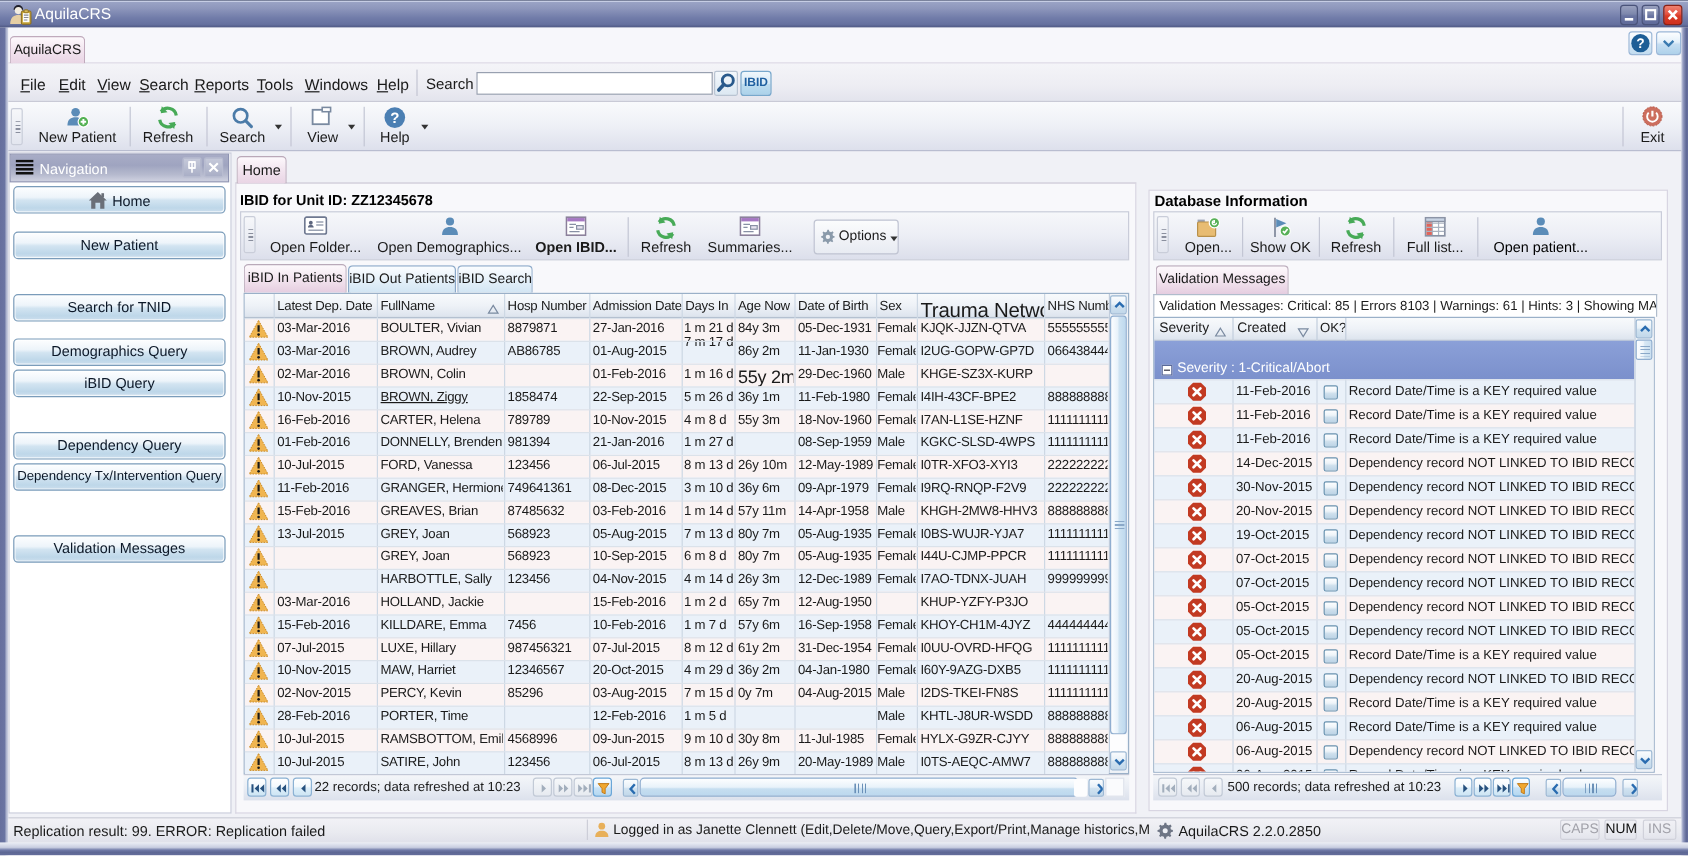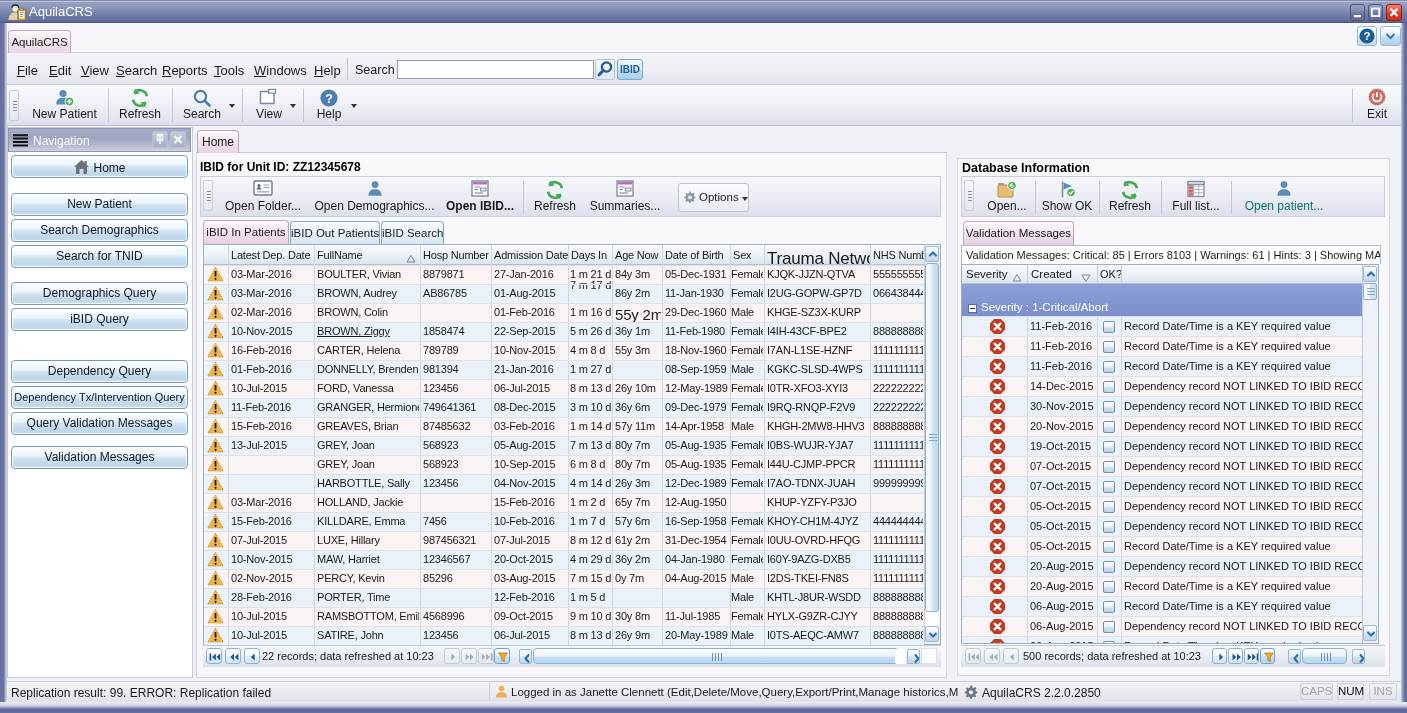--- a/index.html
+++ b/index.html
@@ -129,27 +129,25 @@
         <rect x="4.5" y="3" width="5" height="5" fill="none" stroke="#fff" stroke-width="1.3"></rect>
       </svg></div>
     <div class="abs" style="left:170px;top:131px;width:16px;height:17px;border:1px solid #b8bcd0;border-radius:2px;background:linear-gradient(180deg,#c6cada,#a9aec6);"><svg width="14" height="15" viewBox="0 0 14 15">
         <path d="M3.5 4 L10.5 11 M10.5 4 L3.5 11" stroke="#fff" stroke-width="1.8"></path>
       </svg></div>
     <div class="abs" style="left:11px;top:155px;width:177px;height:23px;line-height:21px;background:linear-gradient(180deg,#fdfeff 0%,#edf4fa 40%,#d2e4f1 52%,#bed7e9 82%,#ccdeed 100%);border:1px solid #7a9cba;border-radius:4px;box-shadow:inset 0 0 0 1px rgba(255,255,255,.75);font-size:12px;color:#0c1828;text-align:center;font-size:12px;"><span style="position:relative;top:3px;display:inline-block;margin-right:3px;"><svg width="17" height="16" viewBox="0 0 17 16">
           <path d="M8.5 1 L16 8 L14 8 L14 15 L10.5 15 L10.5 10 L6.5 10 L6.5 15 L3 15 L3 8 L1 8 Z" fill="#6a6f78"></path>
           <rect x="11.5" y="2" width="2.2" height="3.5" fill="#6a6f78"></rect>
         </svg></span>Home</div>
     <div class="abs" style="left:11px;top:193px;width:177px;height:23px;line-height:21px;background:linear-gradient(180deg,#fdfeff 0%,#edf4fa 40%,#d2e4f1 52%,#bed7e9 82%,#ccdeed 100%);border:1px solid #7a9cba;border-radius:4px;box-shadow:inset 0 0 0 1px rgba(255,255,255,.75);font-size:12px;color:#0c1828;text-align:center;font-size:12px;">New Patient</div>
-    <div class="abs" style="left:11px;top:219px;width:177px;height:23px;line-height:21px;background:linear-gradient(180deg,#fdfeff 0%,#edf4fa 40%,#d2e4f1 52%,#bed7e9 82%,#ccdeed 100%);border:1px solid #7a9cba;border-radius:4px;box-shadow:inset 0 0 0 1px rgba(255,255,255,.75);font-size:12px;color:#0c1828;text-align:center;font-size:12px;">Search Demographics</div>
     <div class="abs" style="left:11px;top:245px;width:177px;height:23px;line-height:21px;background:linear-gradient(180deg,#fdfeff 0%,#edf4fa 40%,#d2e4f1 52%,#bed7e9 82%,#ccdeed 100%);border:1px solid #7a9cba;border-radius:4px;box-shadow:inset 0 0 0 1px rgba(255,255,255,.75);font-size:12px;color:#0c1828;text-align:center;font-size:12px;">Search for TNID</div>
     <div class="abs" style="left:11px;top:282px;width:177px;height:23px;line-height:21px;background:linear-gradient(180deg,#fdfeff 0%,#edf4fa 40%,#d2e4f1 52%,#bed7e9 82%,#ccdeed 100%);border:1px solid #7a9cba;border-radius:4px;box-shadow:inset 0 0 0 1px rgba(255,255,255,.75);font-size:12px;color:#0c1828;text-align:center;font-size:12px;">Demographics Query</div>
     <div class="abs" style="left:11px;top:308px;width:177px;height:23px;line-height:21px;background:linear-gradient(180deg,#fdfeff 0%,#edf4fa 40%,#d2e4f1 52%,#bed7e9 82%,#ccdeed 100%);border:1px solid #7a9cba;border-radius:4px;box-shadow:inset 0 0 0 1px rgba(255,255,255,.75);font-size:12px;color:#0c1828;text-align:center;font-size:12px;">iBID Query</div>
     <div class="abs" style="left:11px;top:360px;width:177px;height:23px;line-height:21px;background:linear-gradient(180deg,#fdfeff 0%,#edf4fa 40%,#d2e4f1 52%,#bed7e9 82%,#ccdeed 100%);border:1px solid #7a9cba;border-radius:4px;box-shadow:inset 0 0 0 1px rgba(255,255,255,.75);font-size:12px;color:#0c1828;text-align:center;font-size:12px;">Dependency Query</div>
     <div class="abs" style="left:11px;top:386px;width:177px;height:23px;line-height:21px;background:linear-gradient(180deg,#fdfeff 0%,#edf4fa 40%,#d2e4f1 52%,#bed7e9 82%,#ccdeed 100%);border:1px solid #7a9cba;border-radius:4px;box-shadow:inset 0 0 0 1px rgba(255,255,255,.75);font-size:12px;color:#0c1828;text-align:center;font-size:11px;">Dependency Tx/Intervention Query</div>
-    <div class="abs" style="left:11px;top:412px;width:177px;height:23px;line-height:21px;background:linear-gradient(180deg,#fdfeff 0%,#edf4fa 40%,#d2e4f1 52%,#bed7e9 82%,#ccdeed 100%);border:1px solid #7a9cba;border-radius:4px;box-shadow:inset 0 0 0 1px rgba(255,255,255,.75);font-size:12px;color:#0c1828;text-align:center;font-size:12px;">Query Validation Messages</div>
     <div class="abs" style="left:11px;top:446px;width:177px;height:23px;line-height:21px;background:linear-gradient(180deg,#fdfeff 0%,#edf4fa 40%,#d2e4f1 52%,#bed7e9 82%,#ccdeed 100%);border:1px solid #7a9cba;border-radius:4px;box-shadow:inset 0 0 0 1px rgba(255,255,255,.75);font-size:12px;color:#0c1828;text-align:center;font-size:12px;">Validation Messages</div>
     <div class="abs" style="left:196px;top:153px;width:751px;height:525px;background:#f8f8fb;border:1px solid #d8d5e2;border-top:none;"></div>
     <div class="abs" style="left:196px;top:152px;width:751px;height:1px;background:#cdc8d6;"></div>
     <div class="abs" style="left:197px;top:130px;width:42px;height:23px;border:1px solid #baa8b8;border-bottom:none;border-radius:4px 4px 0 0;background:linear-gradient(180deg,#fdf9fc 0%,#f3e6f0 45%,#e9d4e4 100%);font-size:12px;color:#1a1a1a;text-align:center;line-height:23px;">Home</div>
     <div class="abs" style="left:200px;top:160px;font-size:12px;color:#000;font-weight:bold;white-space:nowrap;">IBID for Unit ID: ZZ12345678</div>
     <div class="abs" style="left:200px;top:176px;width:741px;height:41px;background:linear-gradient(180deg,#f6f7fa 0%,#eceef5 50%,#dcdfeb 100%);border:1px solid #c9ccd9;"></div>
     <div class="abs" style="left:203px;top:180px;width:10px;height:31px;border:1px solid #c9cdd9;border-radius:2px;background:linear-gradient(180deg,#f6f7fa,#e3e6ef);">
       <div style="position:absolute;left:3px;top:10px;width:4px;height:10px;background:repeating-linear-gradient(180deg,#8a8f9e 0,#8a8f9e 1px,transparent 1px,transparent 3px);"></div>
     </div>
     <div class="abs" style="left:218px;top:179px;width:90px;height:37px;text-align:center;">
@@ -341,21 +339,21 @@
         <path d="M8.5 1 L16.3 15 L0.7 15 Z" fill="#f0b550" stroke="#c88a28" stroke-width="0.8" stroke-dasharray="1.3 1"></path>
         <path d="M8.5 5 V10.5" stroke="#1a1a1a" stroke-width="1.8"></path>
         <circle cx="8.5" cy="12.8" r="1.1" fill="#1a1a1a"></circle>
       </svg></div>
     <div class="abs" style="left:231px;top:401px;width:82px;font-size:11px;letter-spacing:-0.2px;color:#1a1a1a;white-space:nowrap;overflow:hidden;">11-Feb-2016</div>
     <div class="abs" style="left:317px;top:401px;width:102px;font-size:11px;letter-spacing:-0.2px;color:#1a1a1a;white-space:nowrap;overflow:hidden;">GRANGER, Hermione</div>
     <div class="abs" style="left:423px;top:401px;width:67px;font-size:11px;letter-spacing:-0.2px;color:#1a1a1a;white-space:nowrap;overflow:hidden;">749641361</div>
     <div class="abs" style="left:494px;top:401px;width:73px;font-size:11px;letter-spacing:-0.2px;color:#1a1a1a;white-space:nowrap;overflow:hidden;">08-Dec-2015</div>
     <div class="abs" style="left:570px;top:401px;width:41px;font-size:11px;letter-spacing:-0.2px;color:#1a1a1a;white-space:nowrap;overflow:hidden;">3 m 10 d</div>
     <div class="abs" style="left:615px;top:401px;width:46px;font-size:11px;letter-spacing:-0.2px;color:#1a1a1a;white-space:nowrap;overflow:hidden;">36y 6m</div>
-    <div class="abs" style="left:665px;top:401px;width:64px;font-size:11px;letter-spacing:-0.2px;color:#1a1a1a;white-space:nowrap;overflow:hidden;">09-Dec-1979</div>
+    <div class="abs" style="left:665px;top:401px;width:64px;font-size:11px;letter-spacing:-0.2px;color:#1a1a1a;white-space:nowrap;overflow:hidden;">09-Apr-1979</div>
     <div class="abs" style="left:731px;top:401px;width:32px;font-size:11px;letter-spacing:-0.2px;color:#1a1a1a;white-space:nowrap;overflow:hidden;">Female</div>
     <div class="abs" style="left:767px;top:401px;width:102px;font-size:11px;letter-spacing:-0.2px;color:#1a1a1a;white-space:nowrap;overflow:hidden;">I9RQ-RNQP-F2V9</div>
     <div class="abs" style="left:873px;top:401px;width:50px;font-size:11px;letter-spacing:-0.2px;color:#1a1a1a;white-space:nowrap;overflow:hidden;">2222222222</div>
     <div class="abs" style="left:204px;top:417px;width:720px;height:19px;background:#faf3f3;"></div>
     <div class="abs" style="left:207px;top:418px;"><svg width="17" height="16" viewBox="0 0 17 16">
         <path d="M8.5 1 L16.3 15 L0.7 15 Z" fill="#f0b550" stroke="#c88a28" stroke-width="0.8" stroke-dasharray="1.3 1"></path>
         <path d="M8.5 5 V10.5" stroke="#1a1a1a" stroke-width="1.8"></path>
         <circle cx="8.5" cy="12.8" r="1.1" fill="#1a1a1a"></circle>
       </svg></div>
     <div class="abs" style="left:231px;top:420px;width:82px;font-size:11px;letter-spacing:-0.2px;color:#1a1a1a;white-space:nowrap;overflow:hidden;">15-Feb-2016</div>
@@ -514,21 +512,21 @@
     <div class="abs" style="left:873px;top:591px;width:50px;font-size:11px;letter-spacing:-0.2px;color:#1a1a1a;white-space:nowrap;overflow:hidden;">8888888888</div>
     <div class="abs" style="left:204px;top:607px;width:720px;height:19px;background:#faf3f3;"></div>
     <div class="abs" style="left:207px;top:608px;"><svg width="17" height="16" viewBox="0 0 17 16">
         <path d="M8.5 1 L16.3 15 L0.7 15 Z" fill="#f0b550" stroke="#c88a28" stroke-width="0.8" stroke-dasharray="1.3 1"></path>
         <path d="M8.5 5 V10.5" stroke="#1a1a1a" stroke-width="1.8"></path>
         <circle cx="8.5" cy="12.8" r="1.1" fill="#1a1a1a"></circle>
       </svg></div>
     <div class="abs" style="left:231px;top:610px;width:82px;font-size:11px;letter-spacing:-0.2px;color:#1a1a1a;white-space:nowrap;overflow:hidden;">10-Jul-2015</div>
     <div class="abs" style="left:317px;top:610px;width:102px;font-size:11px;letter-spacing:-0.2px;color:#1a1a1a;white-space:nowrap;overflow:hidden;">RAMSBOTTOM, Emily</div>
     <div class="abs" style="left:423px;top:610px;width:67px;font-size:11px;letter-spacing:-0.2px;color:#1a1a1a;white-space:nowrap;overflow:hidden;">4568996</div>
-    <div class="abs" style="left:494px;top:610px;width:73px;font-size:11px;letter-spacing:-0.2px;color:#1a1a1a;white-space:nowrap;overflow:hidden;">09-Oct-2015</div>
+    <div class="abs" style="left:494px;top:610px;width:73px;font-size:11px;letter-spacing:-0.2px;color:#1a1a1a;white-space:nowrap;overflow:hidden;">09-Jun-2015</div>
     <div class="abs" style="left:570px;top:610px;width:41px;font-size:11px;letter-spacing:-0.2px;color:#1a1a1a;white-space:nowrap;overflow:hidden;">9 m 10 d</div>
     <div class="abs" style="left:615px;top:610px;width:46px;font-size:11px;letter-spacing:-0.2px;color:#1a1a1a;white-space:nowrap;overflow:hidden;">30y 8m</div>
     <div class="abs" style="left:665px;top:610px;width:64px;font-size:11px;letter-spacing:-0.2px;color:#1a1a1a;white-space:nowrap;overflow:hidden;">11-Jul-1985</div>
     <div class="abs" style="left:731px;top:610px;width:32px;font-size:11px;letter-spacing:-0.2px;color:#1a1a1a;white-space:nowrap;overflow:hidden;">Female</div>
     <div class="abs" style="left:767px;top:610px;width:102px;font-size:11px;letter-spacing:-0.2px;color:#1a1a1a;white-space:nowrap;overflow:hidden;">HYLX-G9ZR-CJYY</div>
     <div class="abs" style="left:873px;top:610px;width:50px;font-size:11px;letter-spacing:-0.2px;color:#1a1a1a;white-space:nowrap;overflow:hidden;">8888888888</div>
     <div class="abs" style="left:204px;top:626px;width:720px;height:19px;background:#eaf1f9;"></div>
     <div class="abs" style="left:207px;top:627px;"><svg width="17" height="16" viewBox="0 0 17 16">
         <path d="M8.5 1 L16.3 15 L0.7 15 Z" fill="#f0b550" stroke="#c88a28" stroke-width="0.8" stroke-dasharray="1.3 1"></path>
         <path d="M8.5 5 V10.5" stroke="#1a1a1a" stroke-width="1.8"></path>
@@ -666,21 +664,21 @@
           <rect x="1.5" y="1.5" width="16" height="3" fill="#c8d4e4" stroke="#8a92a4" stroke-width="1"></rect>
         </svg></span>
       <span style="position:absolute;width:100%;left:0;bottom:3px;font-size:12px;color:#1a1a1a;white-space:nowrap;">Full list...</span>
     </div>
     <div class="abs" style="left:1231px;top:181px;width:1px;height:33px;background:#c3c6d4;"></div>
     <div class="abs" style="left:1236px;top:179px;width:96px;height:37px;text-align:center;">
       <span style="position:absolute;left:50%;transform:translateX(-50%);top:1px;"><svg width="18" height="18" viewBox="0 0 18 18">
           <circle cx="9" cy="4.6" r="3.4" fill="#5b8cb8"></circle>
           <path d="M2.4 15.8 C2.4 10.8 5.4 9.2 9 9.2 C12.6 9.2 15.6 10.8 15.6 15.8 Z" fill="#5b8cb8"></path>
         </svg></span>
-      <span style="position:absolute;width:100%;left:0;bottom:3px;font-size:12px;color:#0f766e;white-space:nowrap;">Open patient...</span>
+      <span style="position:absolute;width:100%;left:0;bottom:3px;font-size:12px;color:#000000;white-space:nowrap;">Open patient...</span>
     </div>
     <div class="abs" style="left:963px;top:221px;width:111px;height:24px;border:1px solid #b9a9b9;border-bottom:none;border-radius:4px 4px 0 0;background:linear-gradient(180deg,#fdf9fc 0%,#f5e9f2 40%,#ecd9e7 75%,#e5cde0 100%);font-size:11.5px;color:#1a1a1a;text-align:center;line-height:23px;">Validation Messages</div>
     <div class="abs" style="left:961px;top:245px;width:420px;height:19px;background:#fff;border:1px solid #b0bccc;border-bottom:none;font-size:11px;color:#1a1a1a;padding:3px 0 0 4px;white-space:nowrap;overflow:hidden;">Validation Messages: Critical: 85 | Errors 8103 | Warnings: 61 | Hints: 3 | Showing MAX</div>
     <div class="abs" style="left:961px;top:264px;width:418px;height:380px;background:#fff;border:1px solid #9ab0c8;"></div>
     <div class="abs" style="left:962px;top:265px;width:400px;height:19px;background:linear-gradient(180deg,#f8fafc 0%,#eef2f7 50%,#dde4ee 100%);border-bottom:1px solid #b4c0d0;"></div>
     <div class="abs" style="left:962px;top:265px;width:65px;height:19px;font-size:11.5px;color:#1a1a1a;padding:3px 0 0 4px;white-space:nowrap;font-size:11.5px;">Severity</div>
     <div class="abs" style="left:1027px;top:265px;width:70px;height:19px;font-size:11.5px;color:#1a1a1a;padding:3px 0 0 4px;white-space:nowrap;font-size:11.5px;">Created</div>
     <div class="abs" style="left:1097px;top:265px;width:24px;height:19px;font-size:11.5px;color:#1a1a1a;padding:3px 0 0 3px;white-space:nowrap;font-size:11px;">OK?</div>
     <div class="abs" style="left:1012px;top:269px;"><svg width="10" height="10" viewBox="0 0 10 10">
         <path d="M5 1.5 L9 8 L1 8 Z" fill="none" stroke="#7a8aa0" stroke-width="1"></path>

